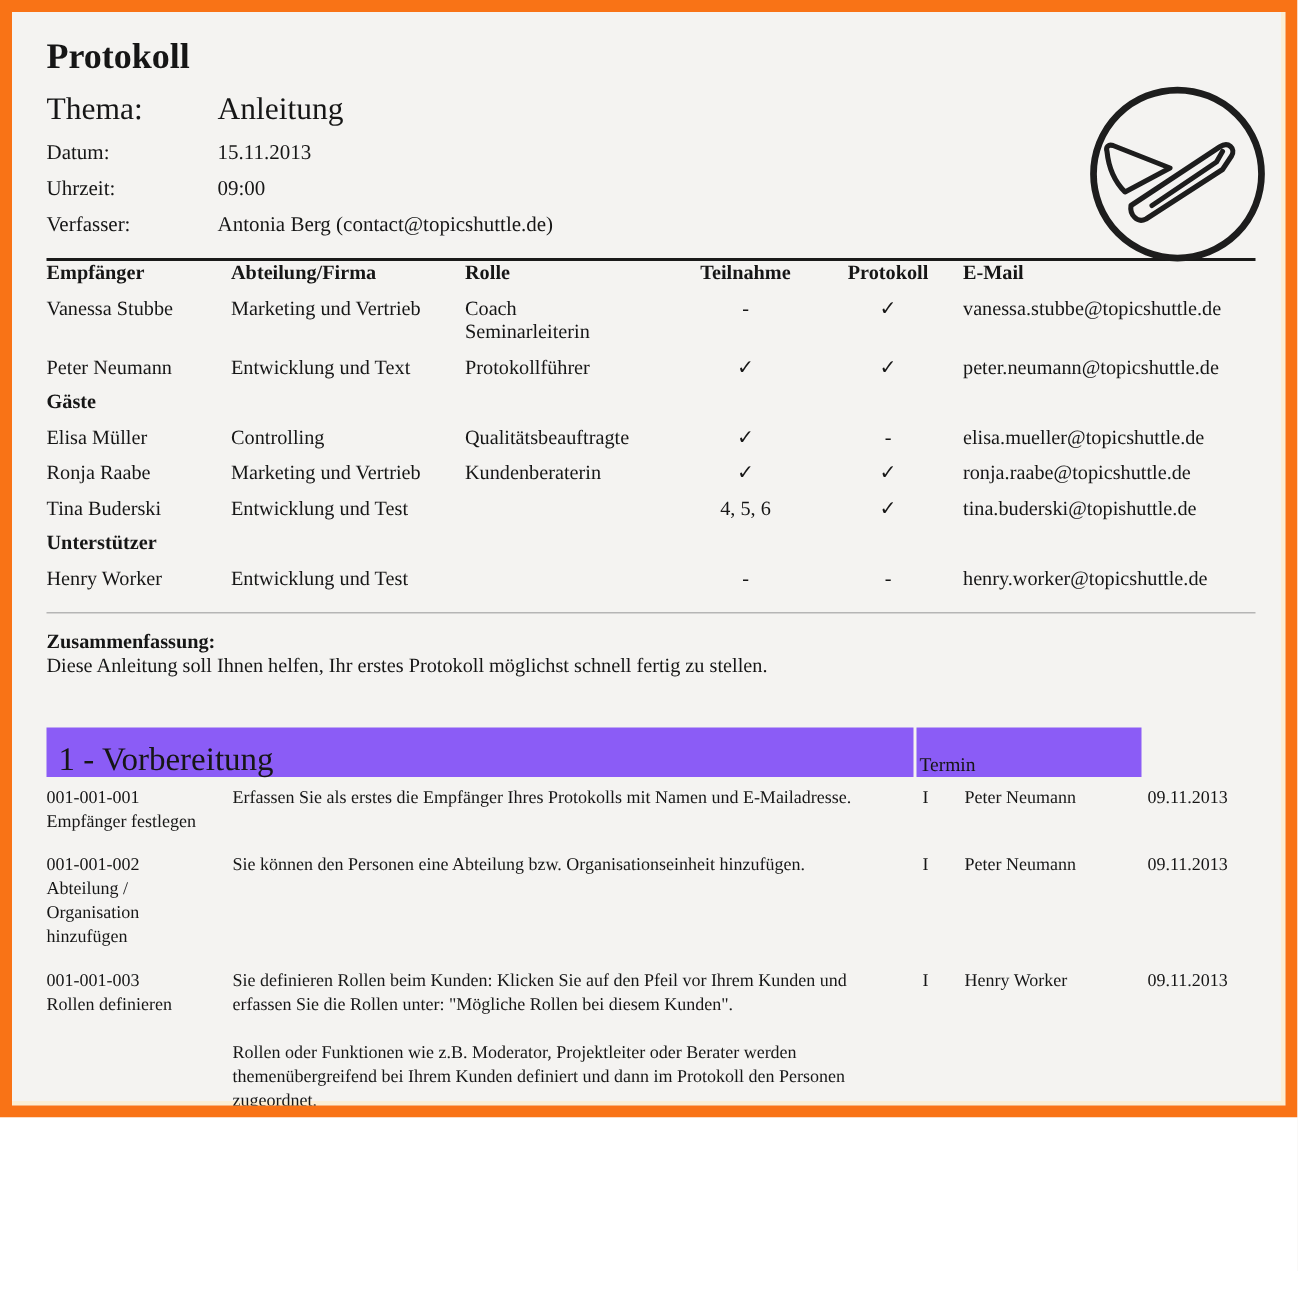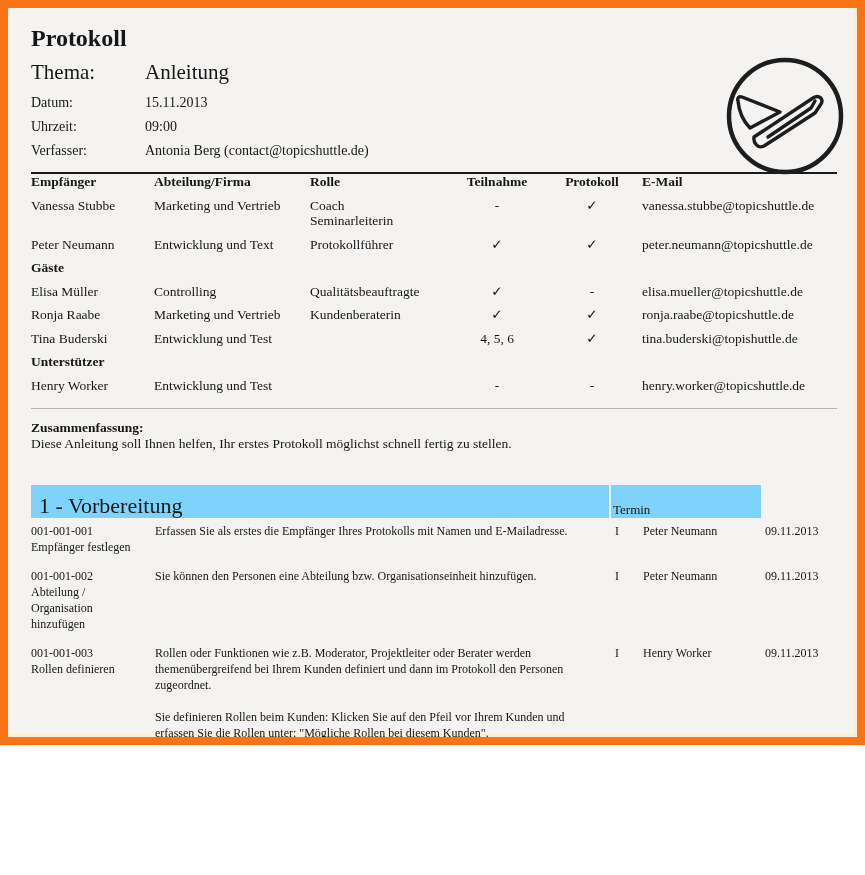--- a/index.html
+++ b/index.html
@@ -42,21 +42,21 @@
 
   
   .summary-label { font-weight:bold; font-size:13.5px; margin-top:11px; line-height:16px; }
   .summary-text { font-size:13.5px; line-height:16px; }
 
   
   .section-bar {
     margin-top:33px; height:33px;
     display:grid; grid-template-columns:578px 150px 1fr; gap:2px;
   }
-  .section-bar .cell { background:#7dd3fc; display:flex; align-items:flex-end; padding-bottom:1px; }
+  .section-bar .cell { background:#8b5cf6; display:flex; align-items:flex-end; padding-bottom:1px; }
   .bar-title { font-size:22px; line-height:23px; padding-left:8px; }
   .bar-col { font-size:13px; line-height:15px; }
   .cell-resp { padding-left:32px; }
   .cell-term { padding-left:2px; }
 
   
   .tasks { margin-top:5px; font-size:12px; }
   .task {
     display:grid;
     grid-template-columns:124px 436px 52px 122px 1fr;
@@ -212,22 +212,22 @@
         <div>Peter Neumann</div>
         <div>09.11.2013</div>
       </div>
 
       <div class="task">
         <div class="t-idcol">
           <div>001-001-003</div>
           <div>Rollen definieren</div>
         </div>
         <div class="t-desc">
+          <p>Sie definieren Rollen beim Kunden: Klicken Sie auf den Pfeil vor Ihrem Kunden und erfassen Sie die Rollen unter: "Mögliche Rollen bei diesem Kunden".</p>
           <p>Rollen oder Funktionen wie z.B. Moderator, Projektleiter oder Berater werden themenübergreifend bei Ihrem Kunden definiert und dann im Protokoll den Personen zugeordnet.</p>
-          <p>Sie definieren Rollen beim Kunden: Klicken Sie auf den Pfeil vor Ihrem Kunden und erfassen Sie die Rollen unter: "Mögliche Rollen bei diesem Kunden".</p>
         </div>
         <div class="t-status">I</div>
         <div>Henry Worker</div>
         <div>09.11.2013</div>
       </div>
 
     </div>
 
     <div class="footer">
       <span class="watermark">Blog</span>

